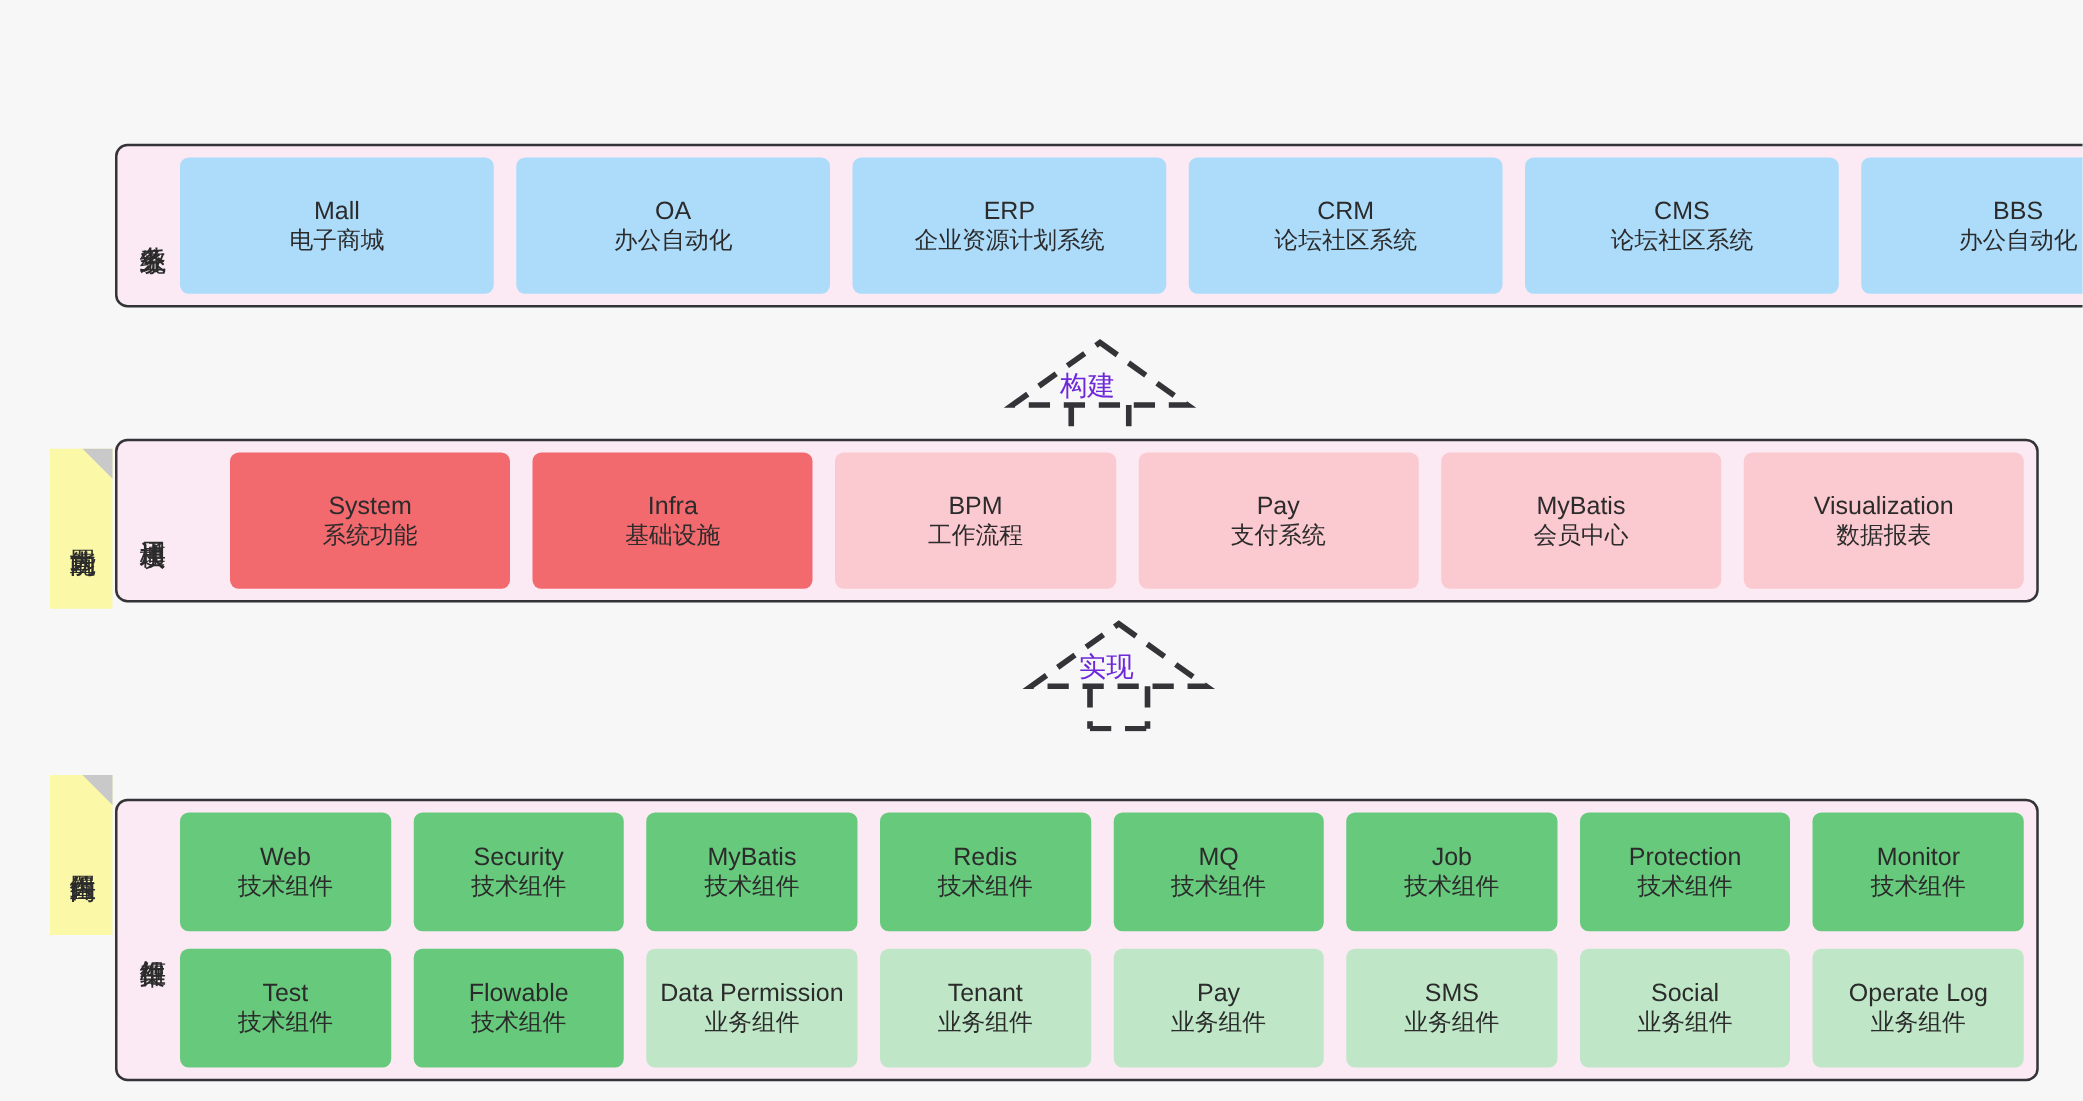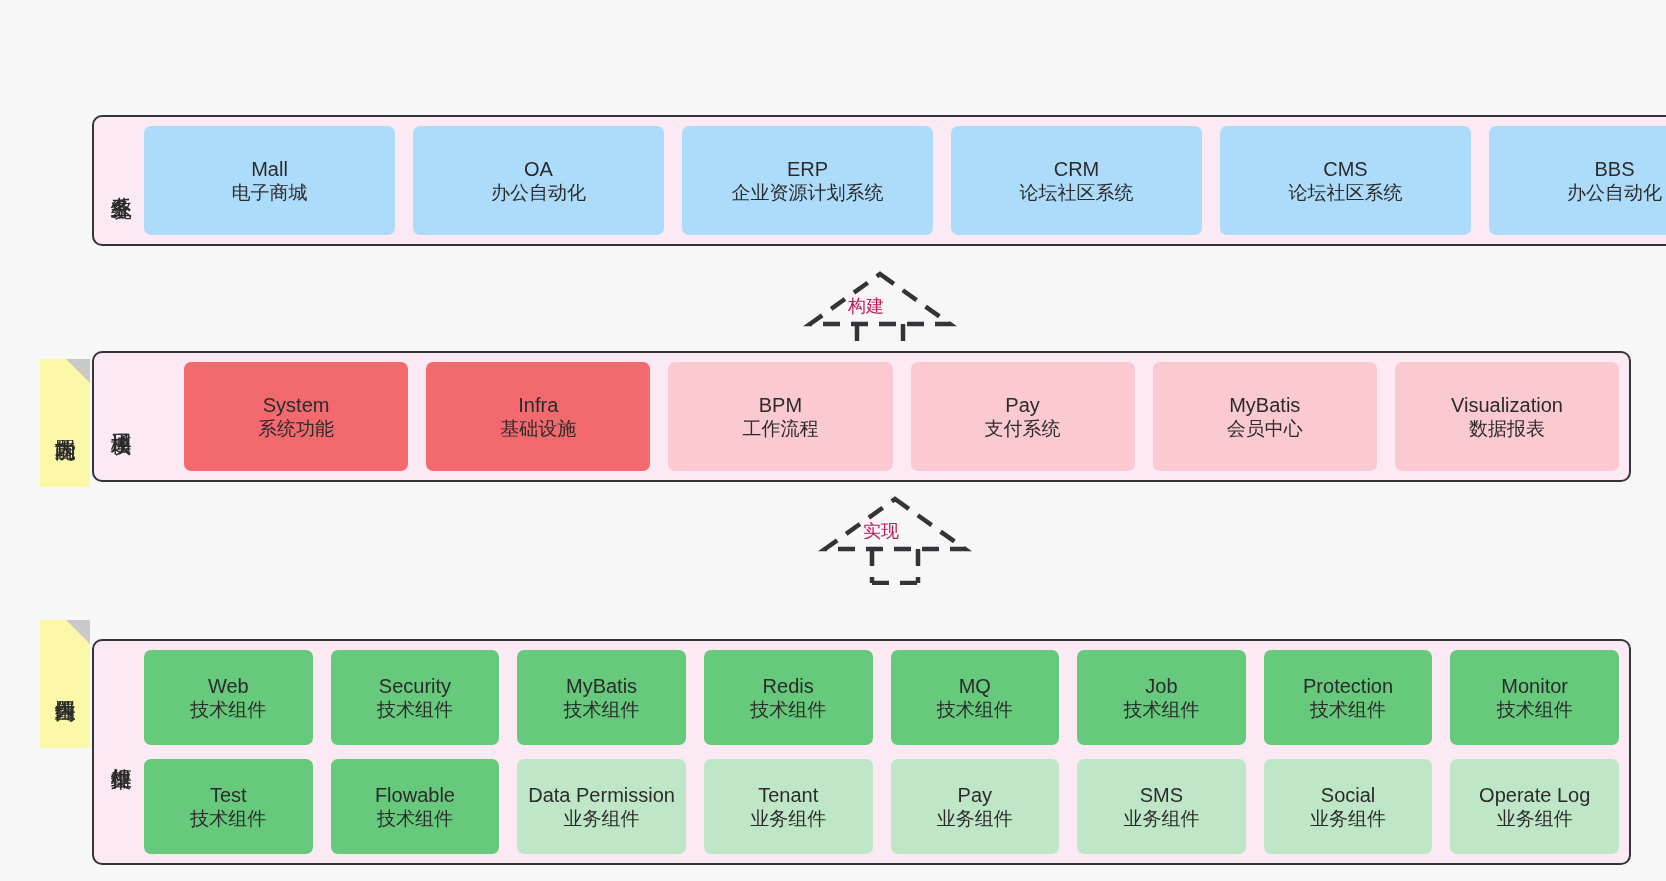--- a/index.html
+++ b/index.html
@@ -112,22 +112,22 @@
   }
 
   
   .uml-arrow {
     position: absolute;
     pointer-events: none;
   }
 
   .arrow-label {
     position: absolute;
-    font-size: 18px;
-    color: #be185d;
+    font-size: 22px;
+    color: #6d28d9;
     white-space: nowrap;
     background: transparent;
   }
 </style>
 </head>
 <body>
 
 <div id="canvas">
 
   <div class="layer" id="layer-business" style="left:92px; top:115px; width:1660px; height:131px;">

